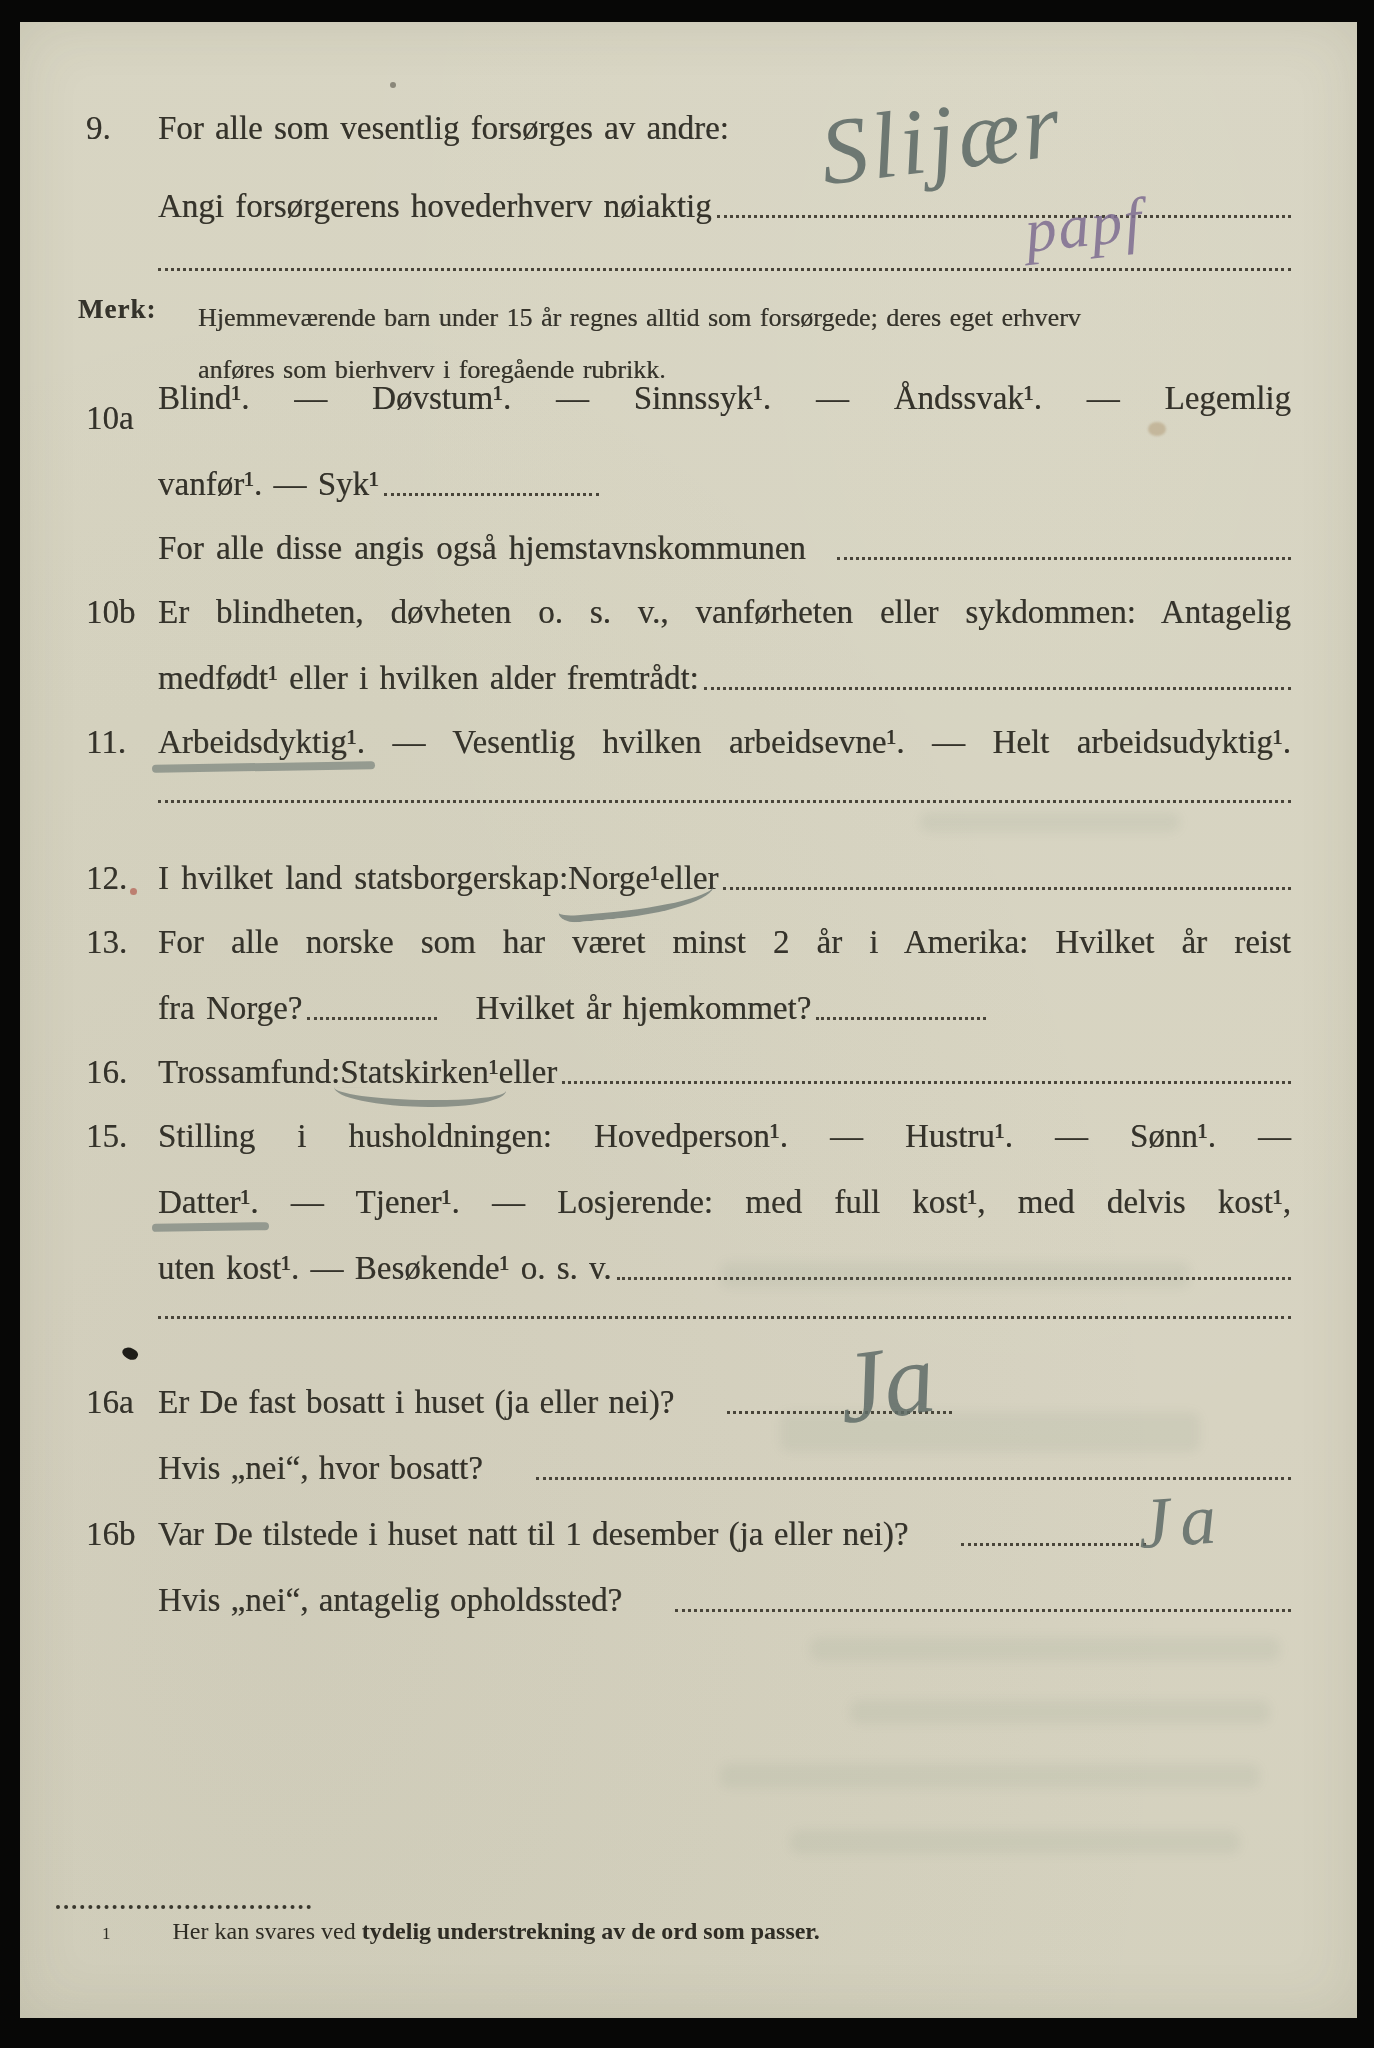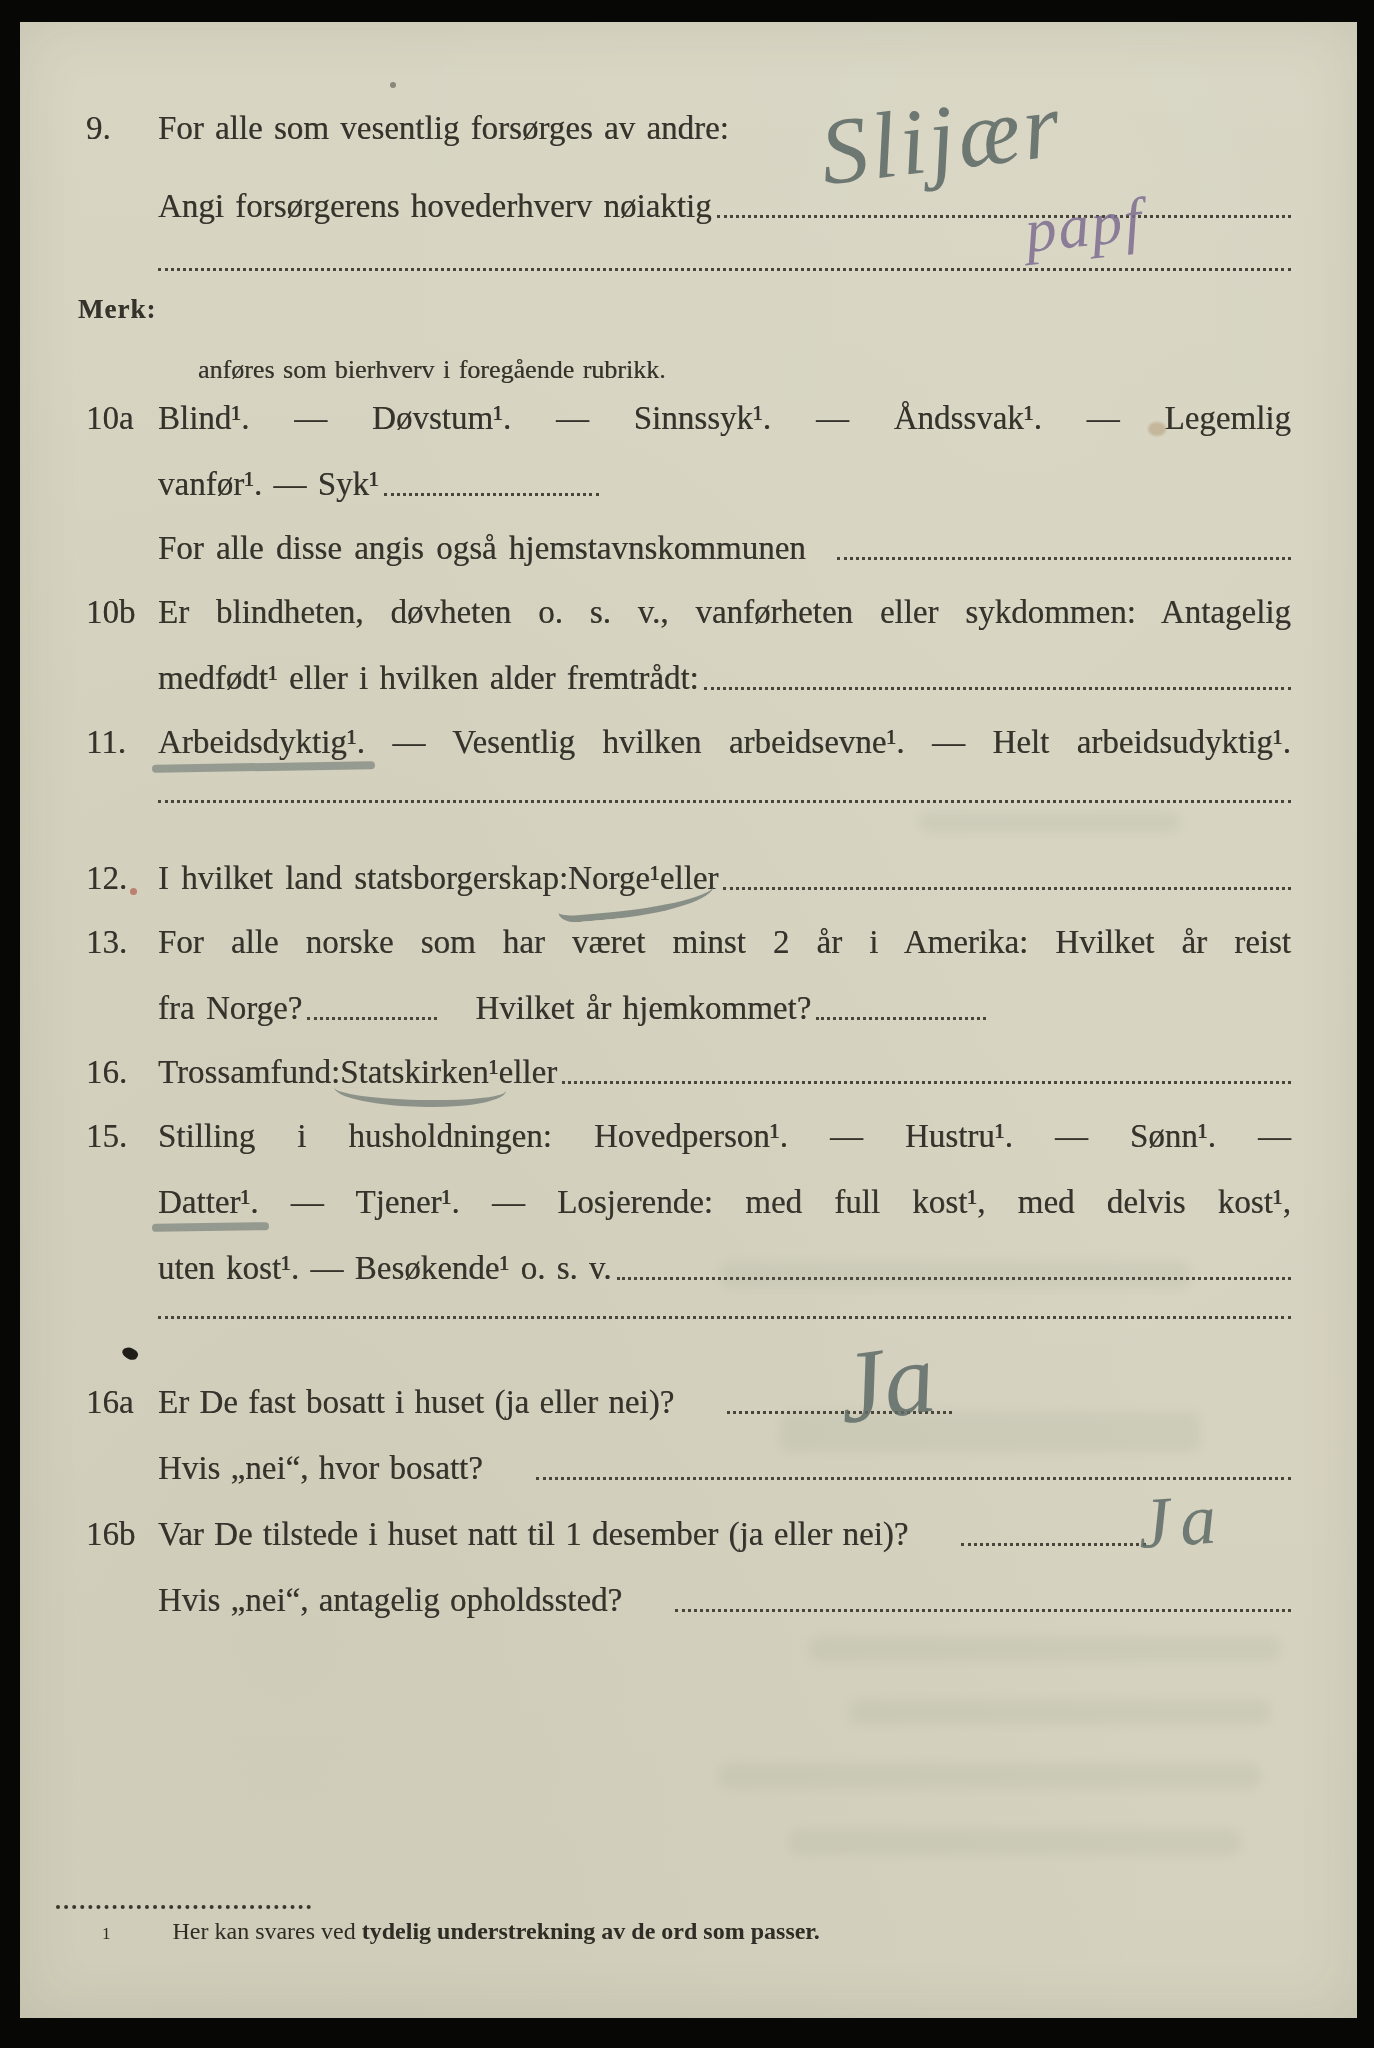--- a/index.html
+++ b/index.html
@@ -67,26 +67,26 @@
     <span>For alle som vesentlig forsørges av andre:</span>
   </div>
   <div class="row ink ws3" style="top:166px;">
     <span>Angi forsørgerens hovederhverv nøiaktig</span>
     <span class="dots"></span>
   </div>
   <div class="rule" style="top:246px;"></div>
 
   <div class="merk-label ink" style="top:272px;">Merk:</div>
   <div class="merk-text ink" style="top:270px;">
-    <br>
+    <span>Hjemmeværende barn under 15 år regnes alltid som forsørgede; deres eget erhverv</span><br>
     <span>anføres som bierhverv i foregående rubrikk.</span>
   </div>
 
   <div class="num ink" style="top:378px;">10a</div>
-  <div class="jline ink" style="top:378px;">
+  <div class="jline ink" style="top:358px;">
     <span>Blind¹. — Døvstum¹. — Sinnssyk¹. — Åndssvak¹. — Legemlig</span>
   </div>
   <div class="row ink ws3" style="top:444px;">
     <span>vanfør¹. — Syk¹</span>
     <span class="dots fixed215"></span>
   </div>
   <div class="row ink ws4" style="top:508px;gap:26px;">
     <span>For alle disse angis også hjemstavnskommunen</span>
     <span class="dots"></span>
   </div>

